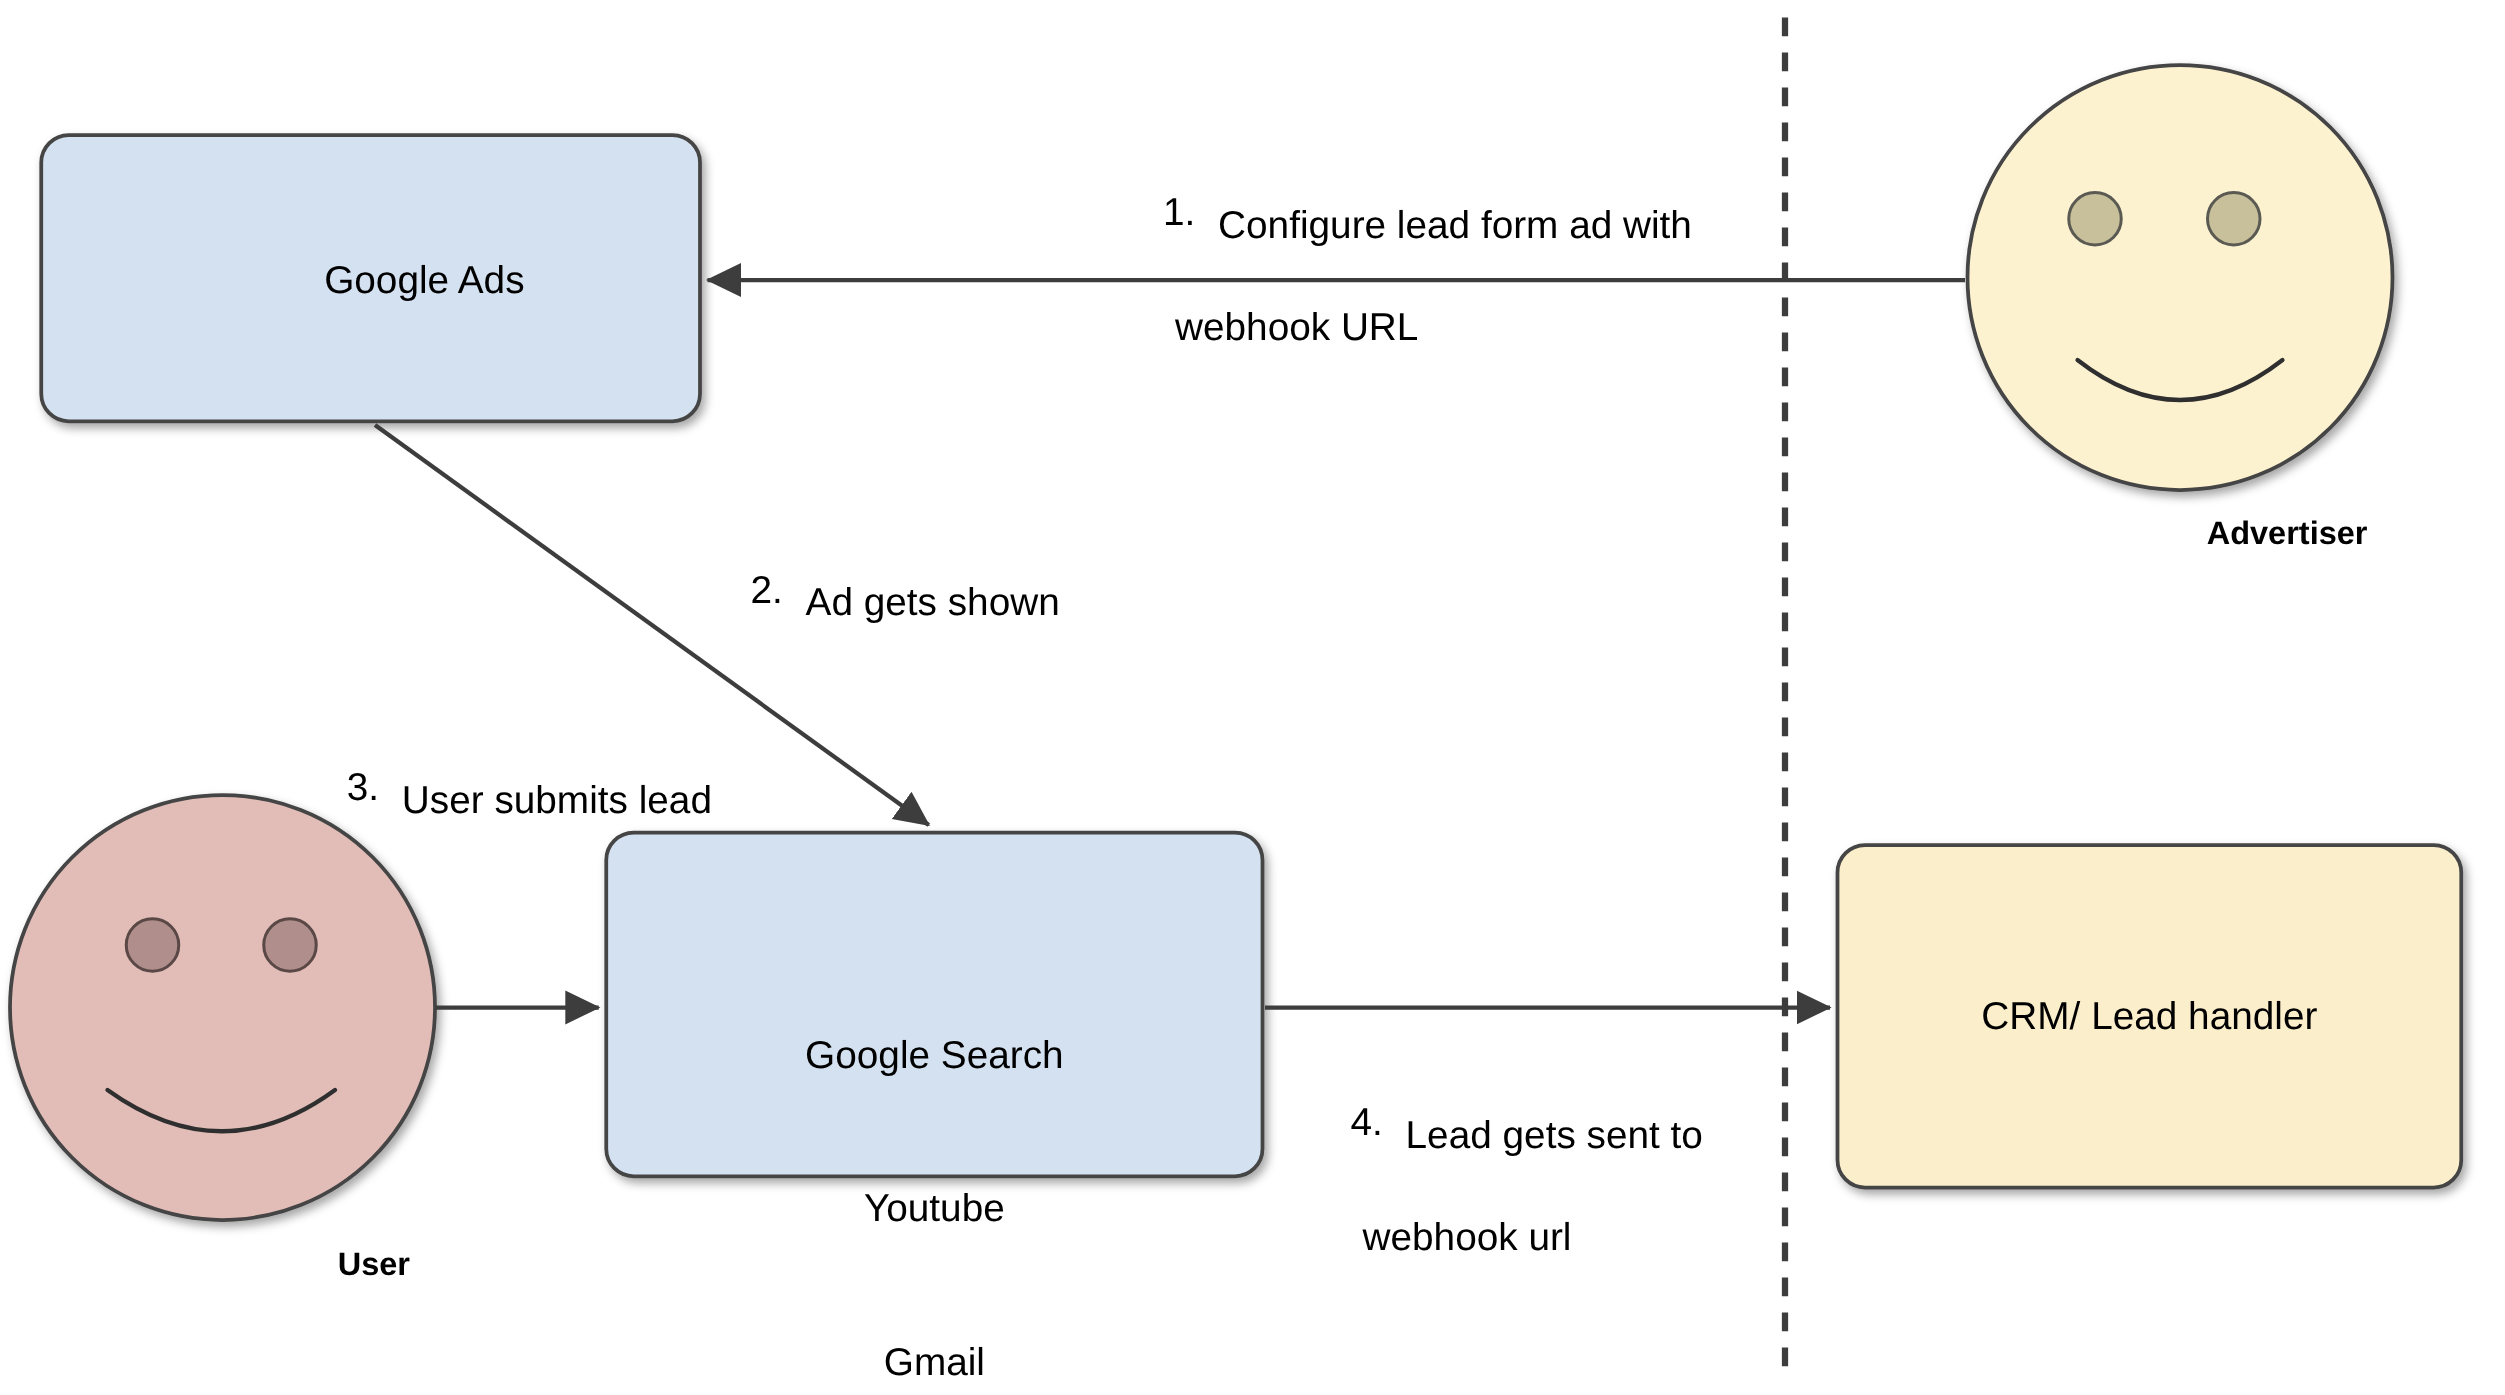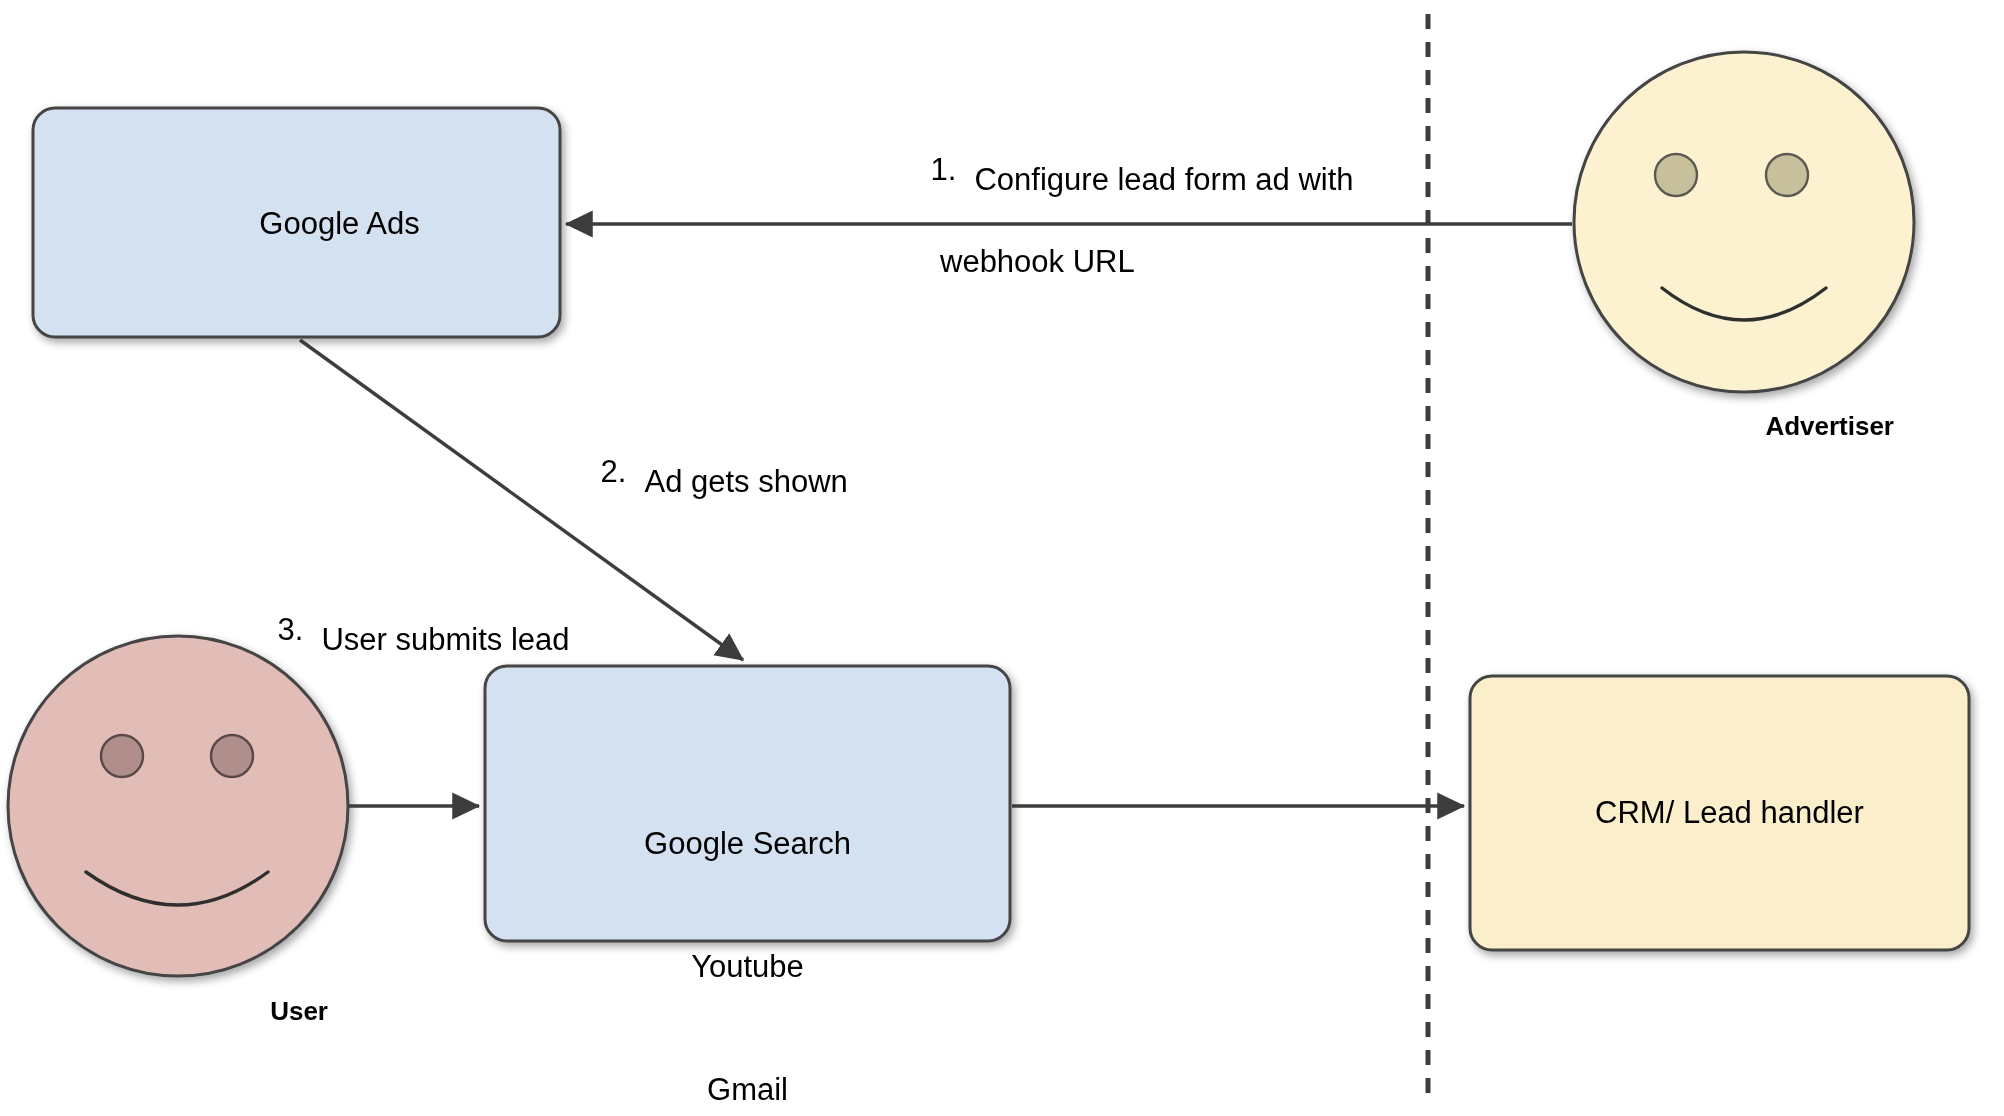--- a/index.html
+++ b/index.html
@@ -112,33 +112,37 @@
   </svg>
 
   <div class="node-label" style="left:33px; top:203px; width:527px;padding-left:43px;">Google Ads</div>
 
   <div class="node-label" style="left:485px; top:741px; width:525px;">
     <div>Google Search</div>
     <div>Youtube</div>
     <div>Gmail</div>
   </div>
 
-  <div class="node-label" style="left:1470px; top:792px; width:499px;margin-left:10px;">CRM/ Lead handler</div>
+  <div class="node-label" style="left:1470px; top:792px; width:499px;">CRM/ Lead handler</div>
 
   <div class="actor-caption" style="left:1594px; top:410px; width:300px;">Advertiser</div>
 
   <div class="actor-caption" style="left:28px; top:995px; width:300px;">User</div>
 
   <div class="edge-label" style="left:896px; top:108px; width:520px;">
     <span class="hangnum">1.</span><span class="hangbody">Configure lead form ad with</span>
     <div style="margin-left:44px;">webhook URL</div>
   </div>
 
   <div class="edge-label" style="left:566px; top:410px; width:420px;">
     <span class="hangnum">2.</span><span class="hangbody">Ad gets shown</span>
   </div>
 
   <div class="edge-label" style="left:243px; top:568px; width:420px;">
     <span class="hangnum">3.</span><span class="hangbody">User submits lead</span>
   </div>
 
+  <div class="edge-label" style="left:1046px; top:836px; width:420px;">
+    <span class="hangnum">4.</span><span class="hangbody">Lead gets sent to</span>
+    <div style="margin-left:44px;">webhook url</div>
+  </div>
 
 </div>
 
 </body></html>

